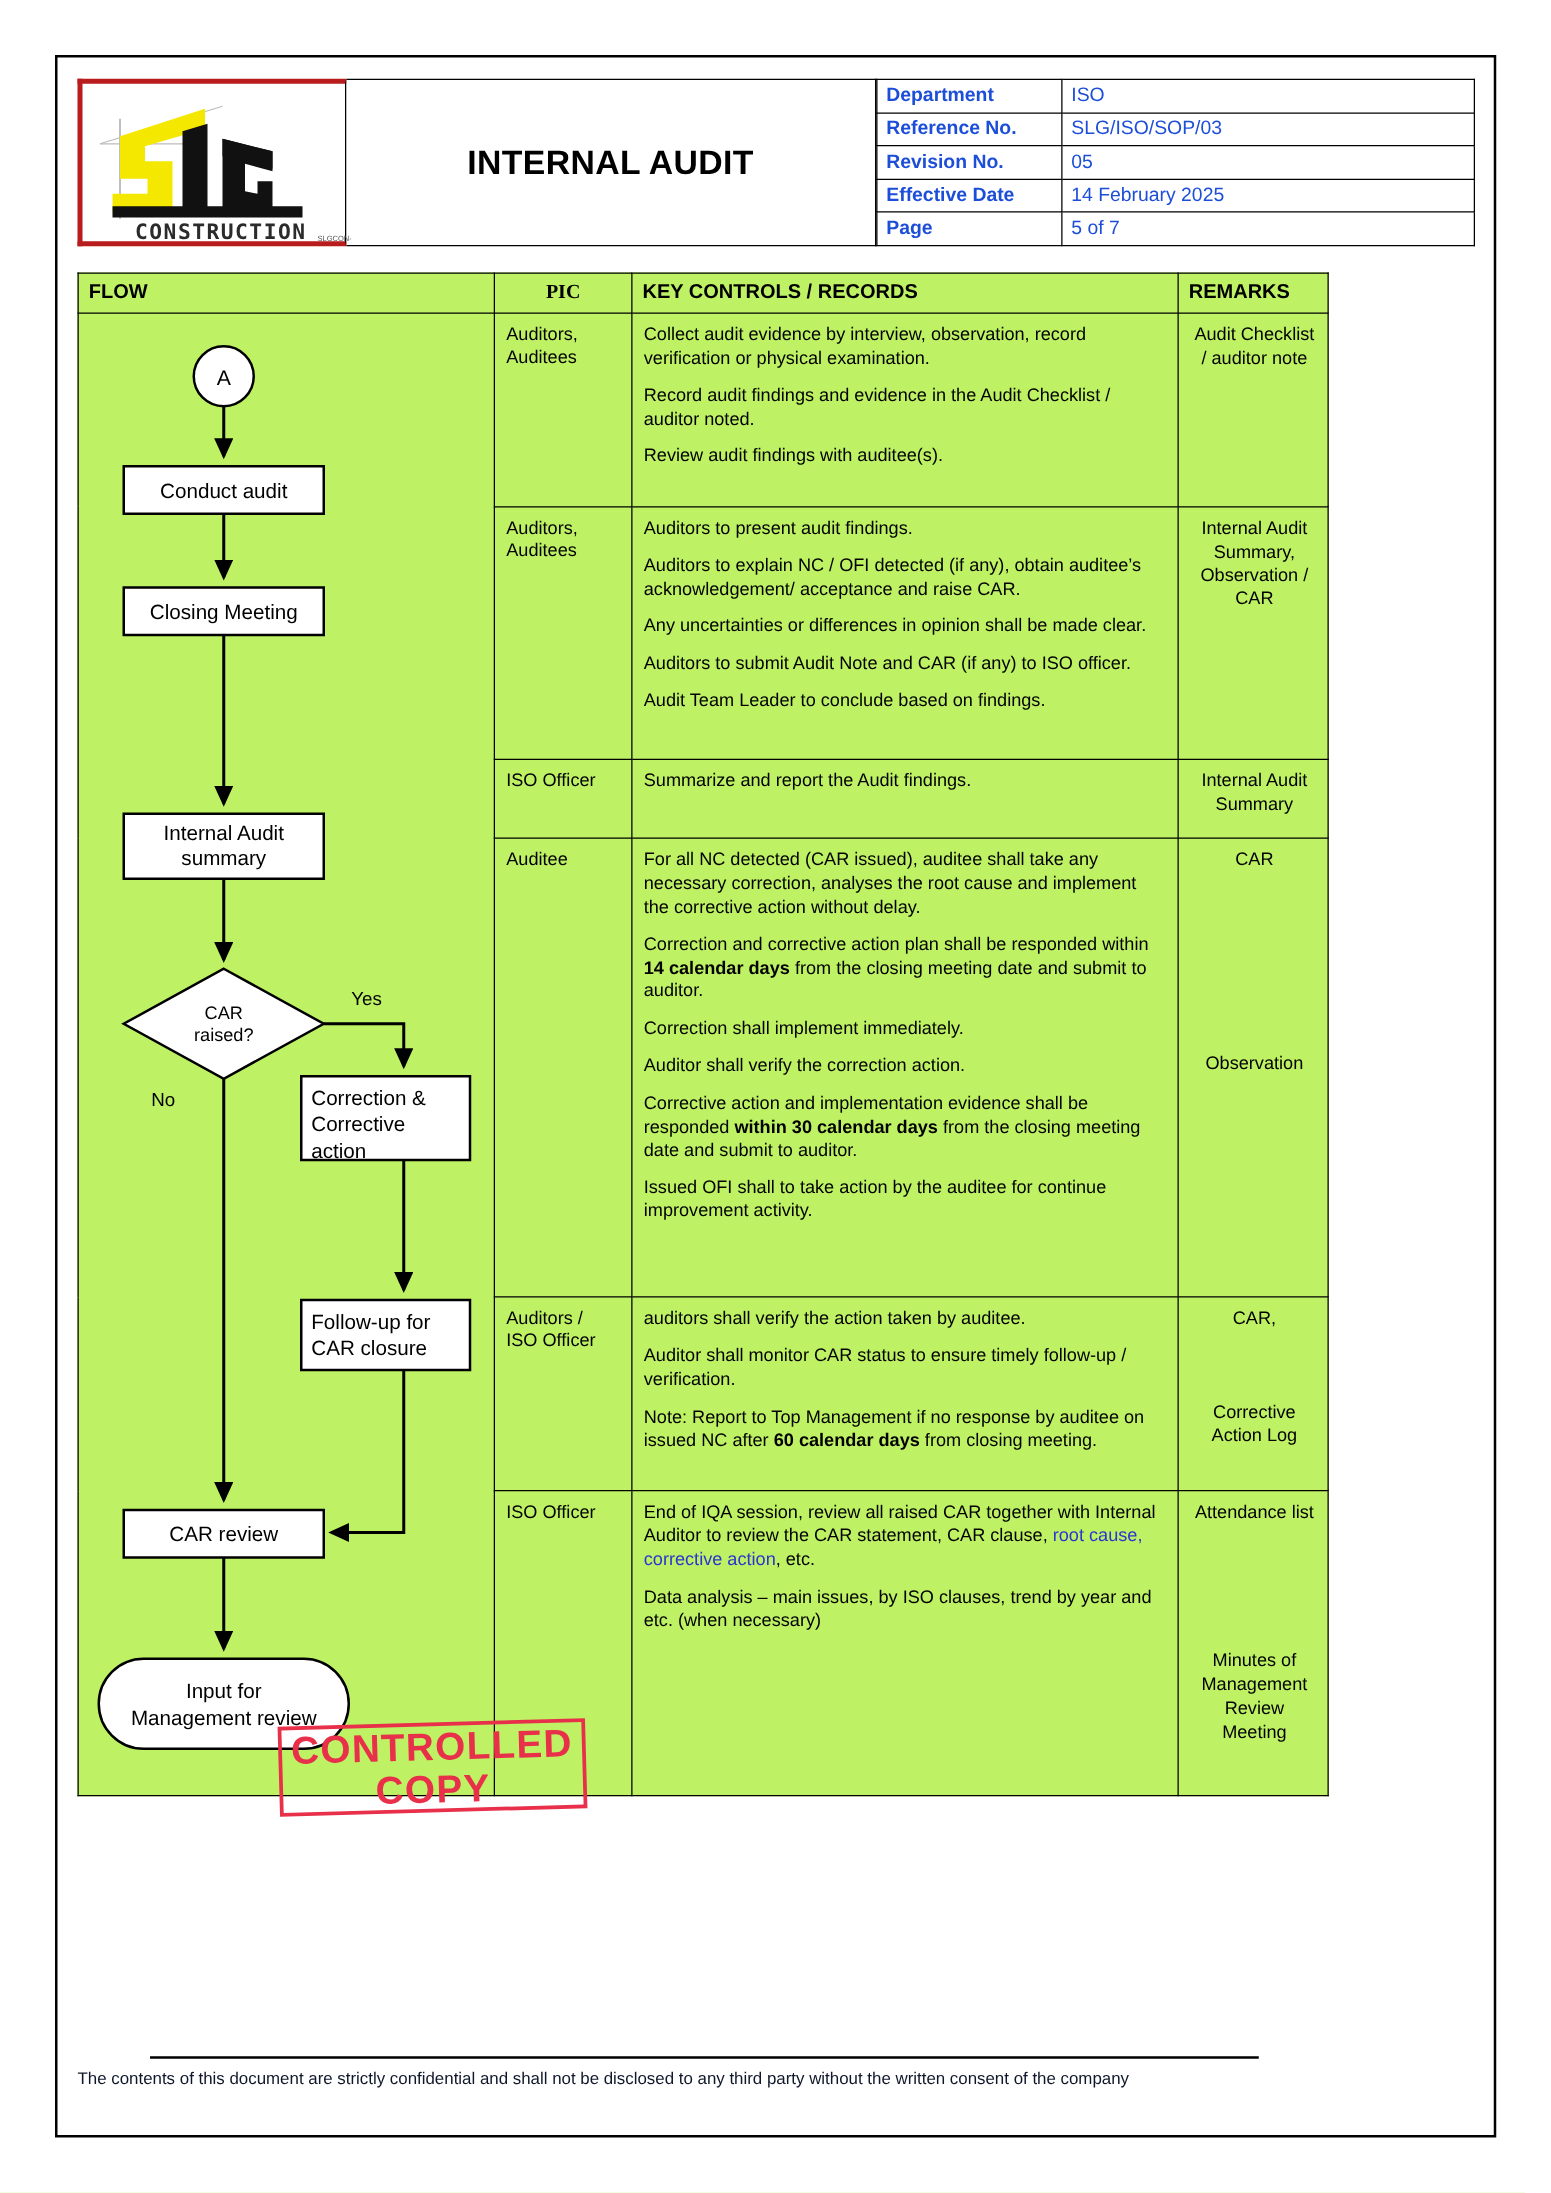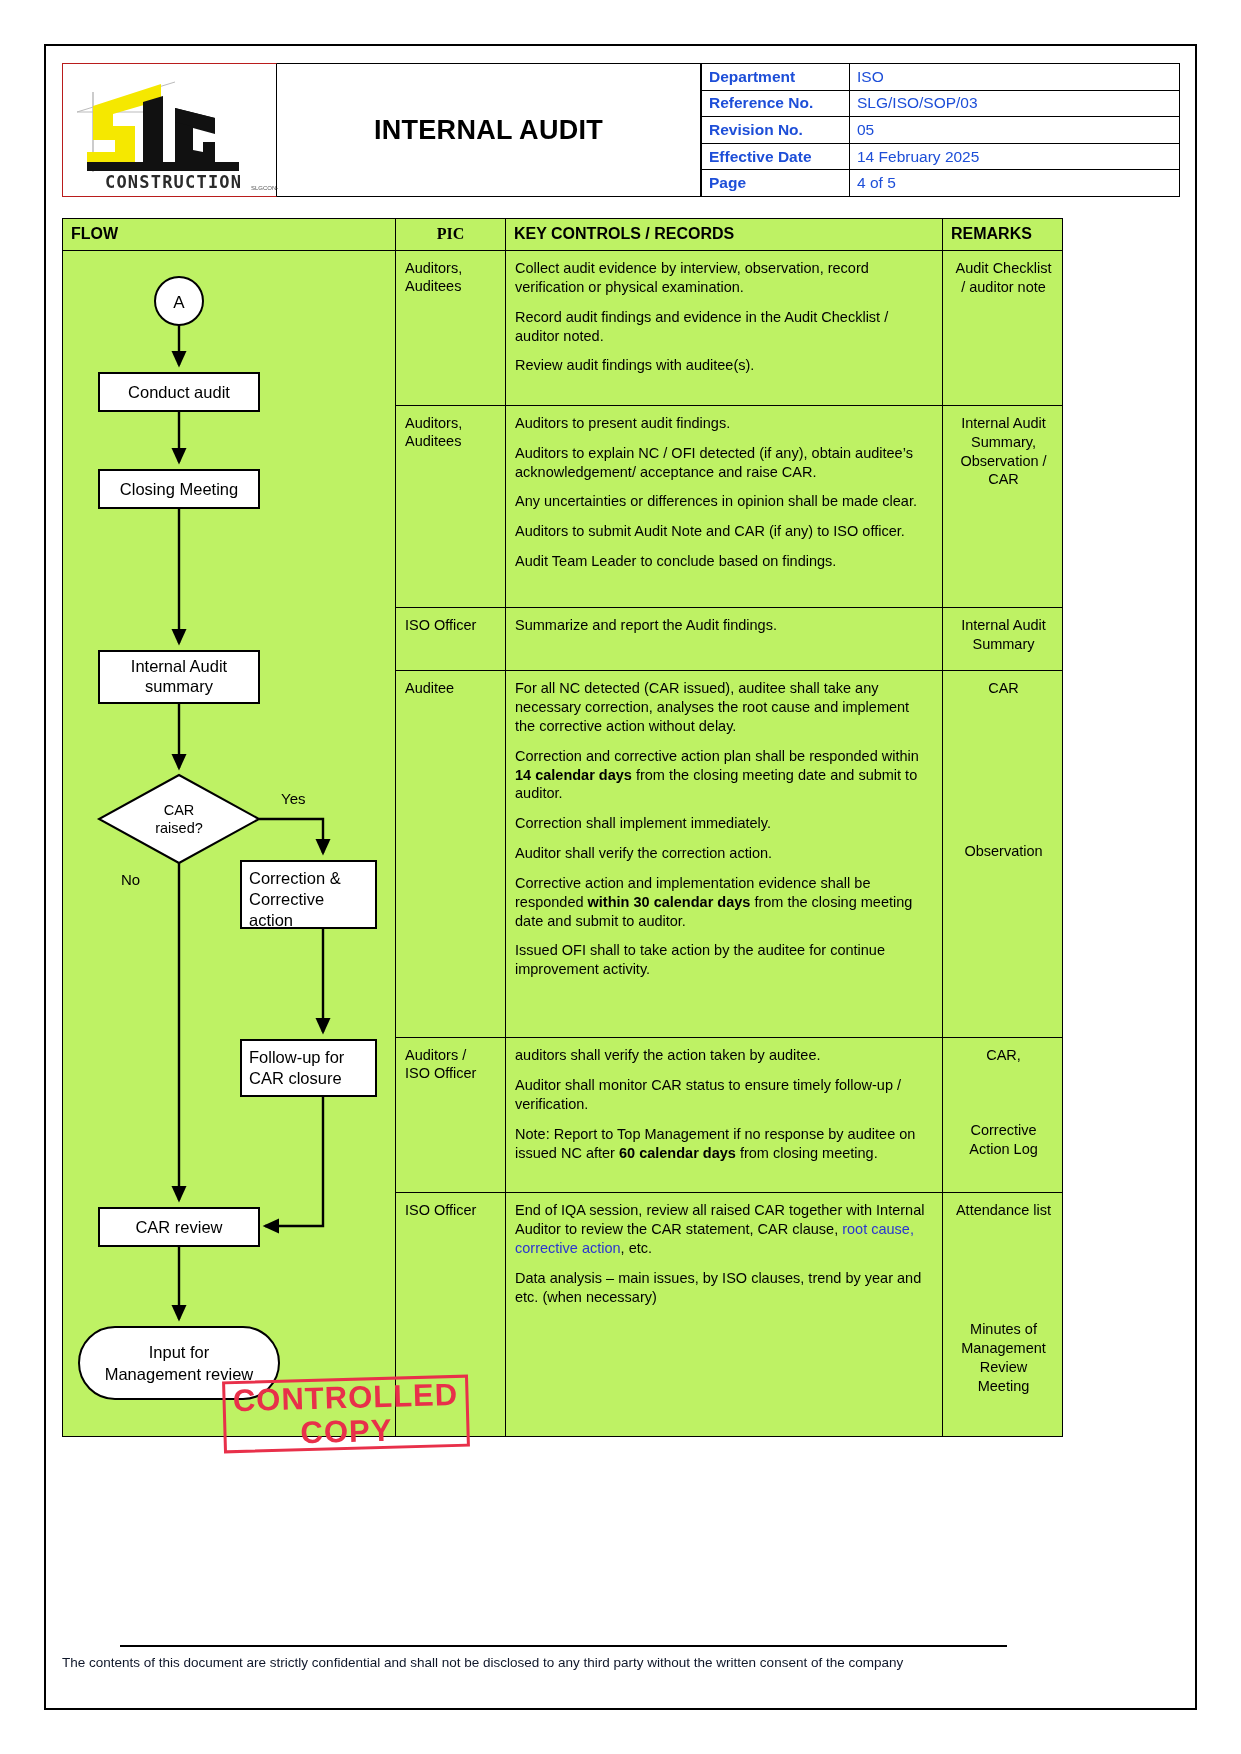--- a/index.html
+++ b/index.html
@@ -18,21 +18,21 @@
   }
 
   
   .header {
     position:absolute; left:62px; top:63px;
     width:1118px; height:134px;
     display:flex;
     box-sizing:border-box;
   }
   .logo-cell {
-    width:215px; border:1px solid #b91c1c; border-right:1px solid #000;
+    width:215px; border:4px solid #b91c1c; border-right:1px solid #000;
     box-sizing:border-box; position:relative; background:#fff;
   }
   .title-cell {
     width:424px; border:1px solid #000; border-left:0;
     box-sizing:border-box;
     display:flex; align-items:center; justify-content:center;
     background:#fff;
   }
   .doc-title { font-size:27px; font-weight:bold; letter-spacing:.3px; color:#000; }
   .meta-table { flex:1; border-collapse:collapse; table-layout:fixed; }
@@ -159,21 +159,21 @@
         <tr>
           <td class="k">Revision No.</td>
           <td>05</td>
         </tr>
         <tr>
           <td class="k">Effective Date</td>
           <td>14 February 2025</td>
         </tr>
         <tr>
           <td class="k">Page</td>
-          <td>4 of 5</td>
+          <td>5 of 7</td>
         </tr>
       </tbody>
     </table>
   </div>
 
   <table class="main-table">
     <colgroup>
       <col class="col-flow">
         <col class="col-pic">
         <col class="col-key">

